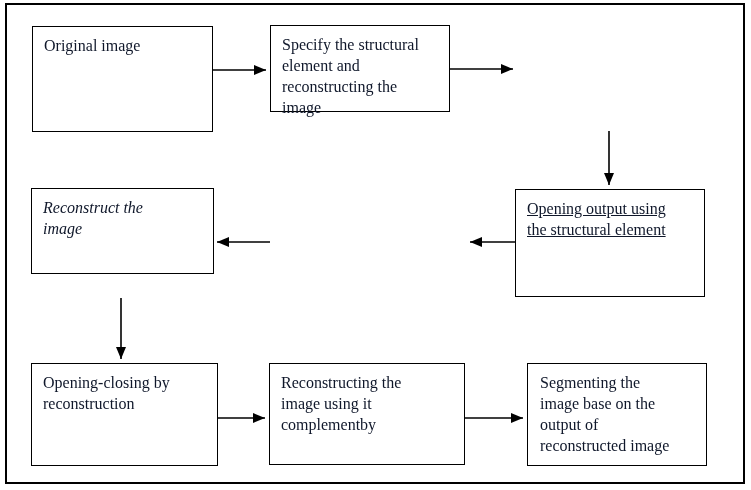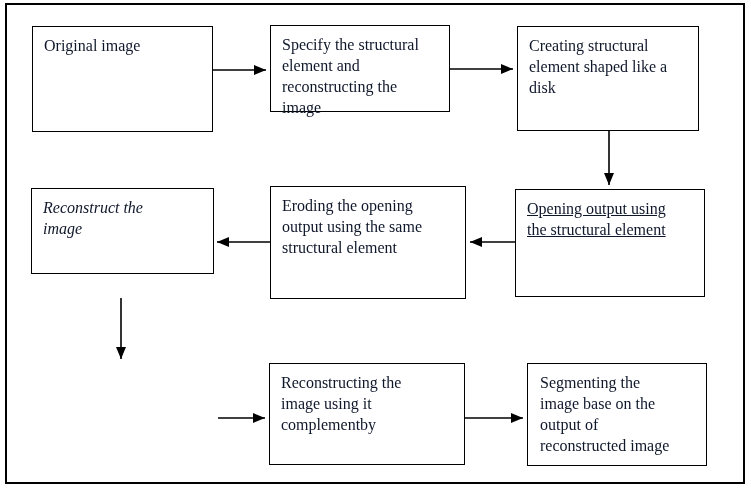--- a/index.html
+++ b/index.html
@@ -73,42 +73,36 @@
     <span class="lbl">Original image</span>
   </div>
 
   <div class="box b2">
     <span class="lbl">Specify the structural
 element and
 reconstructing the
 image</span>
   </div>
 
-  <div class="box b3">
-    <span class="lbl">Creating structural
-element shaped like a
-disk</span>
-  </div>
 
   <div class="box b4">
     <span class="lbl">Opening output using
 the structural element</span>
   </div>
 
-  <div class="box b5">
-    <span class="lbl">Eroding the opening
-output using the same
-structural element</span>
-  </div>
 
   <div class="box b6">
     <span class="lbl">Reconstruct the
 image</span>
   </div>
 
+  <div class="box b7">
+    <span class="lbl">Opening-closing by
+reconstruction</span>
+  </div>
 
   <div class="box b8">
     <span class="lbl">Reconstructing the
 image using it
 complementby</span>
   </div>
 
   <div class="box b9">
     <span class="lbl">Segmenting the
 image base on the

